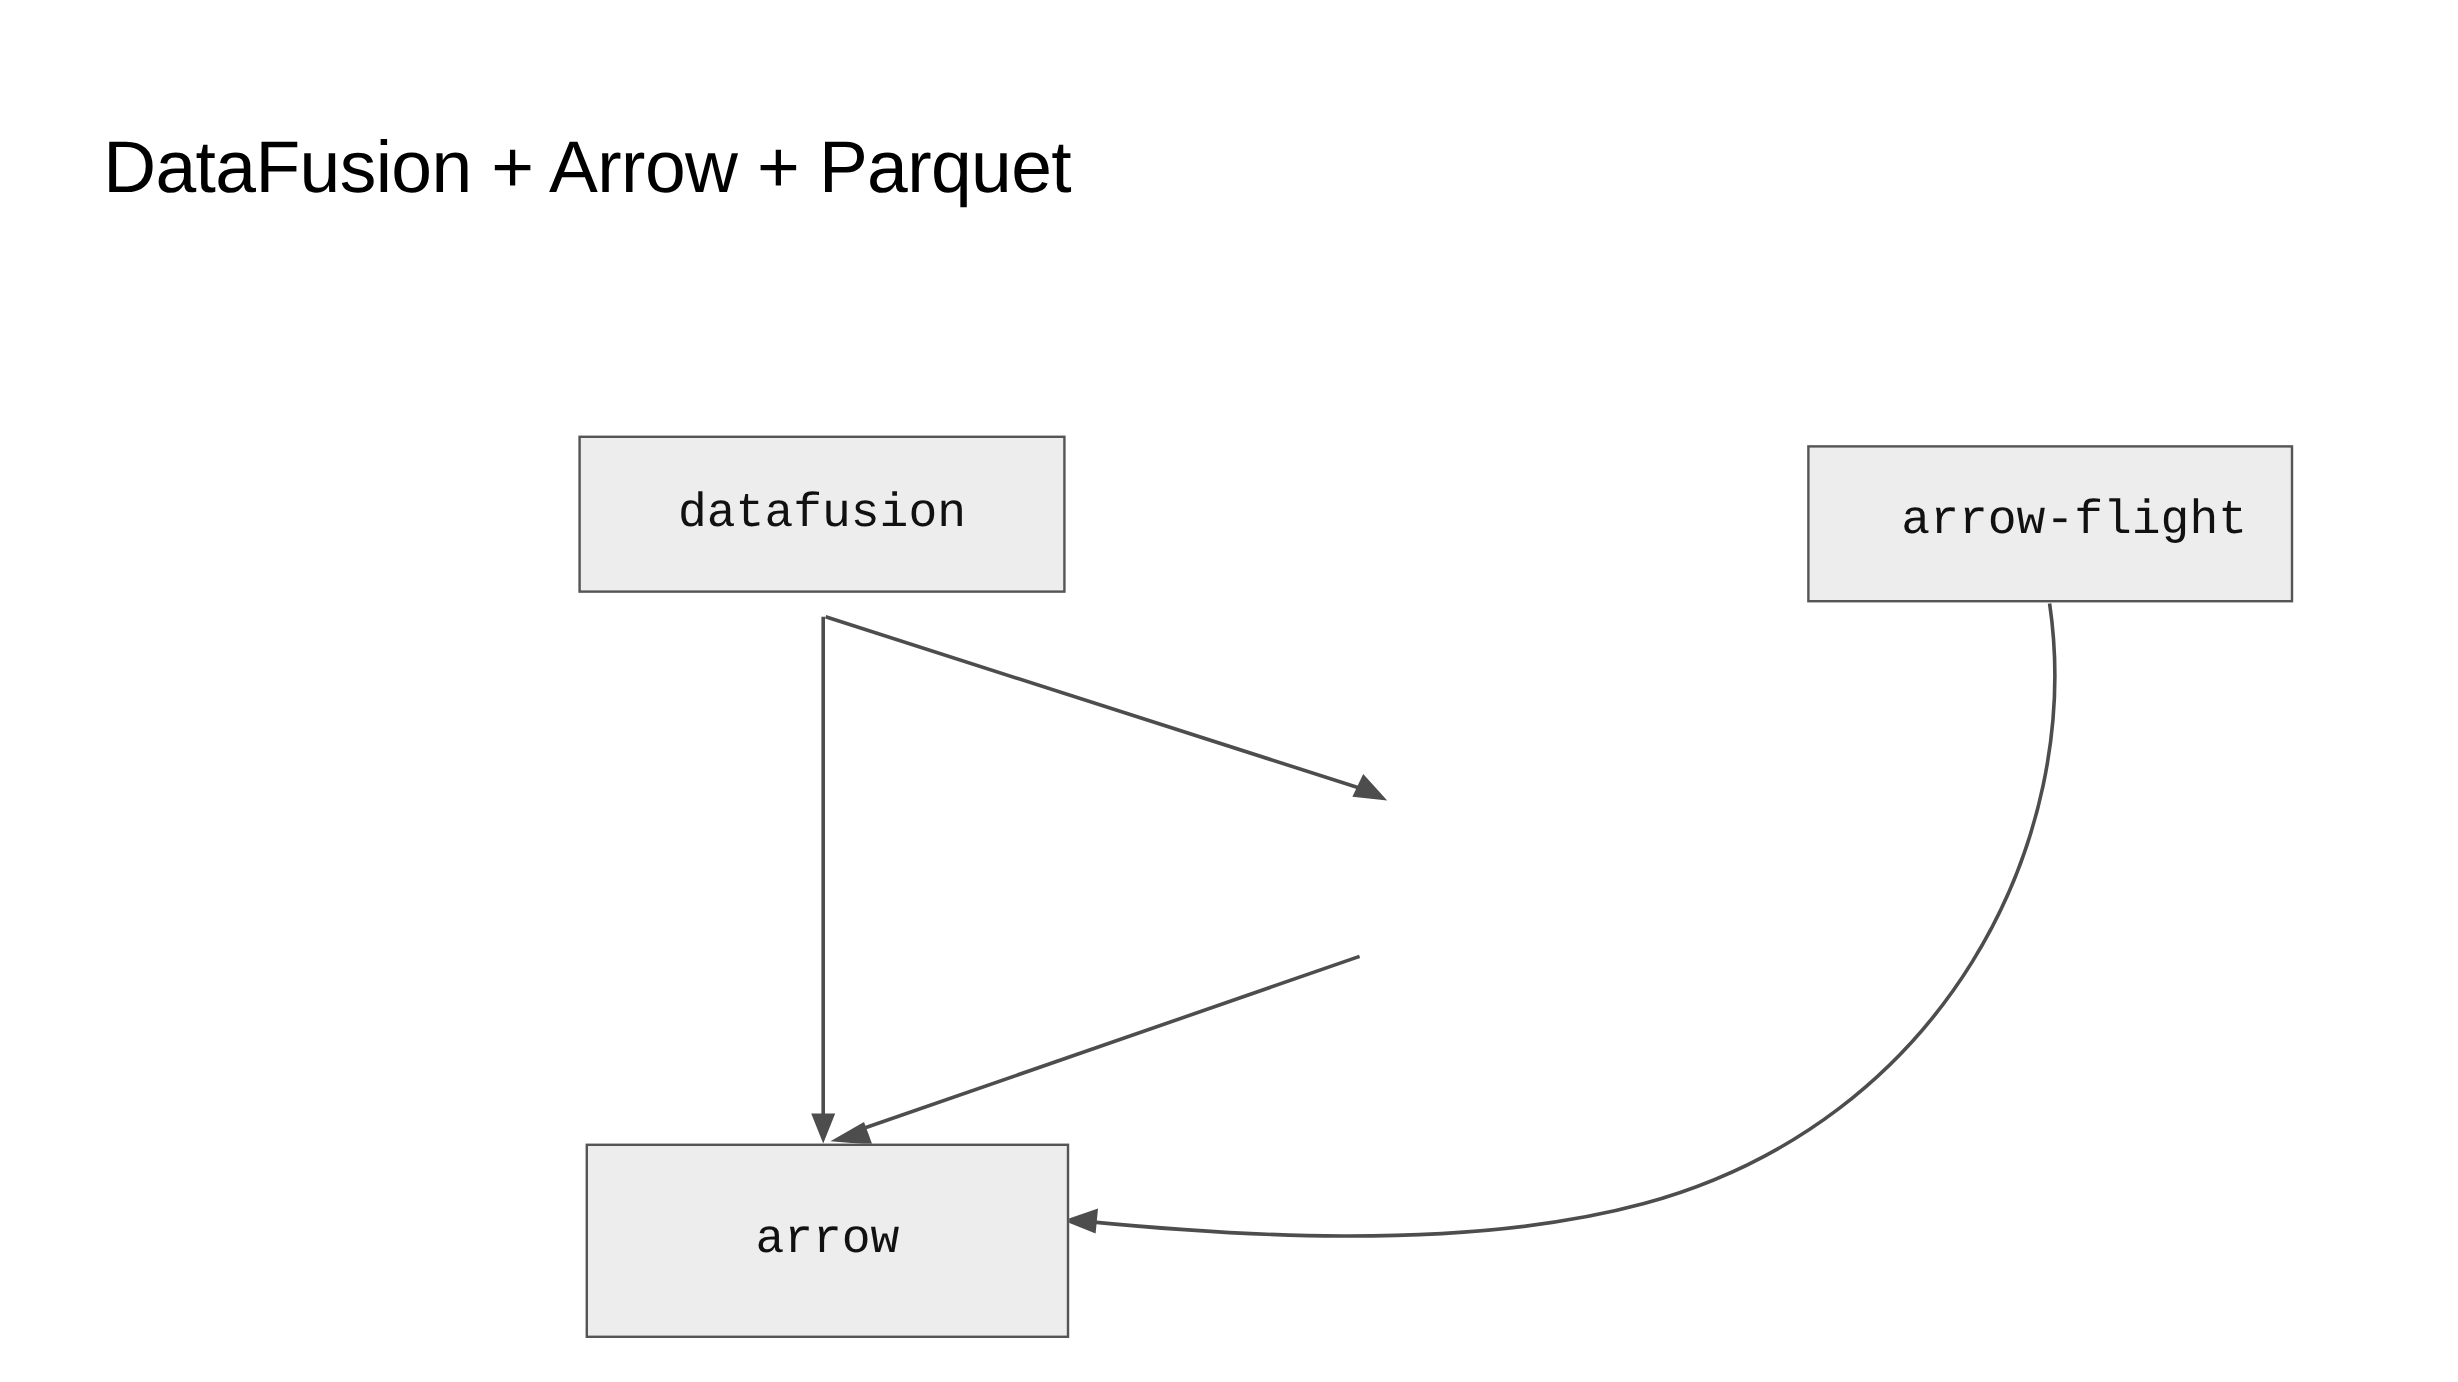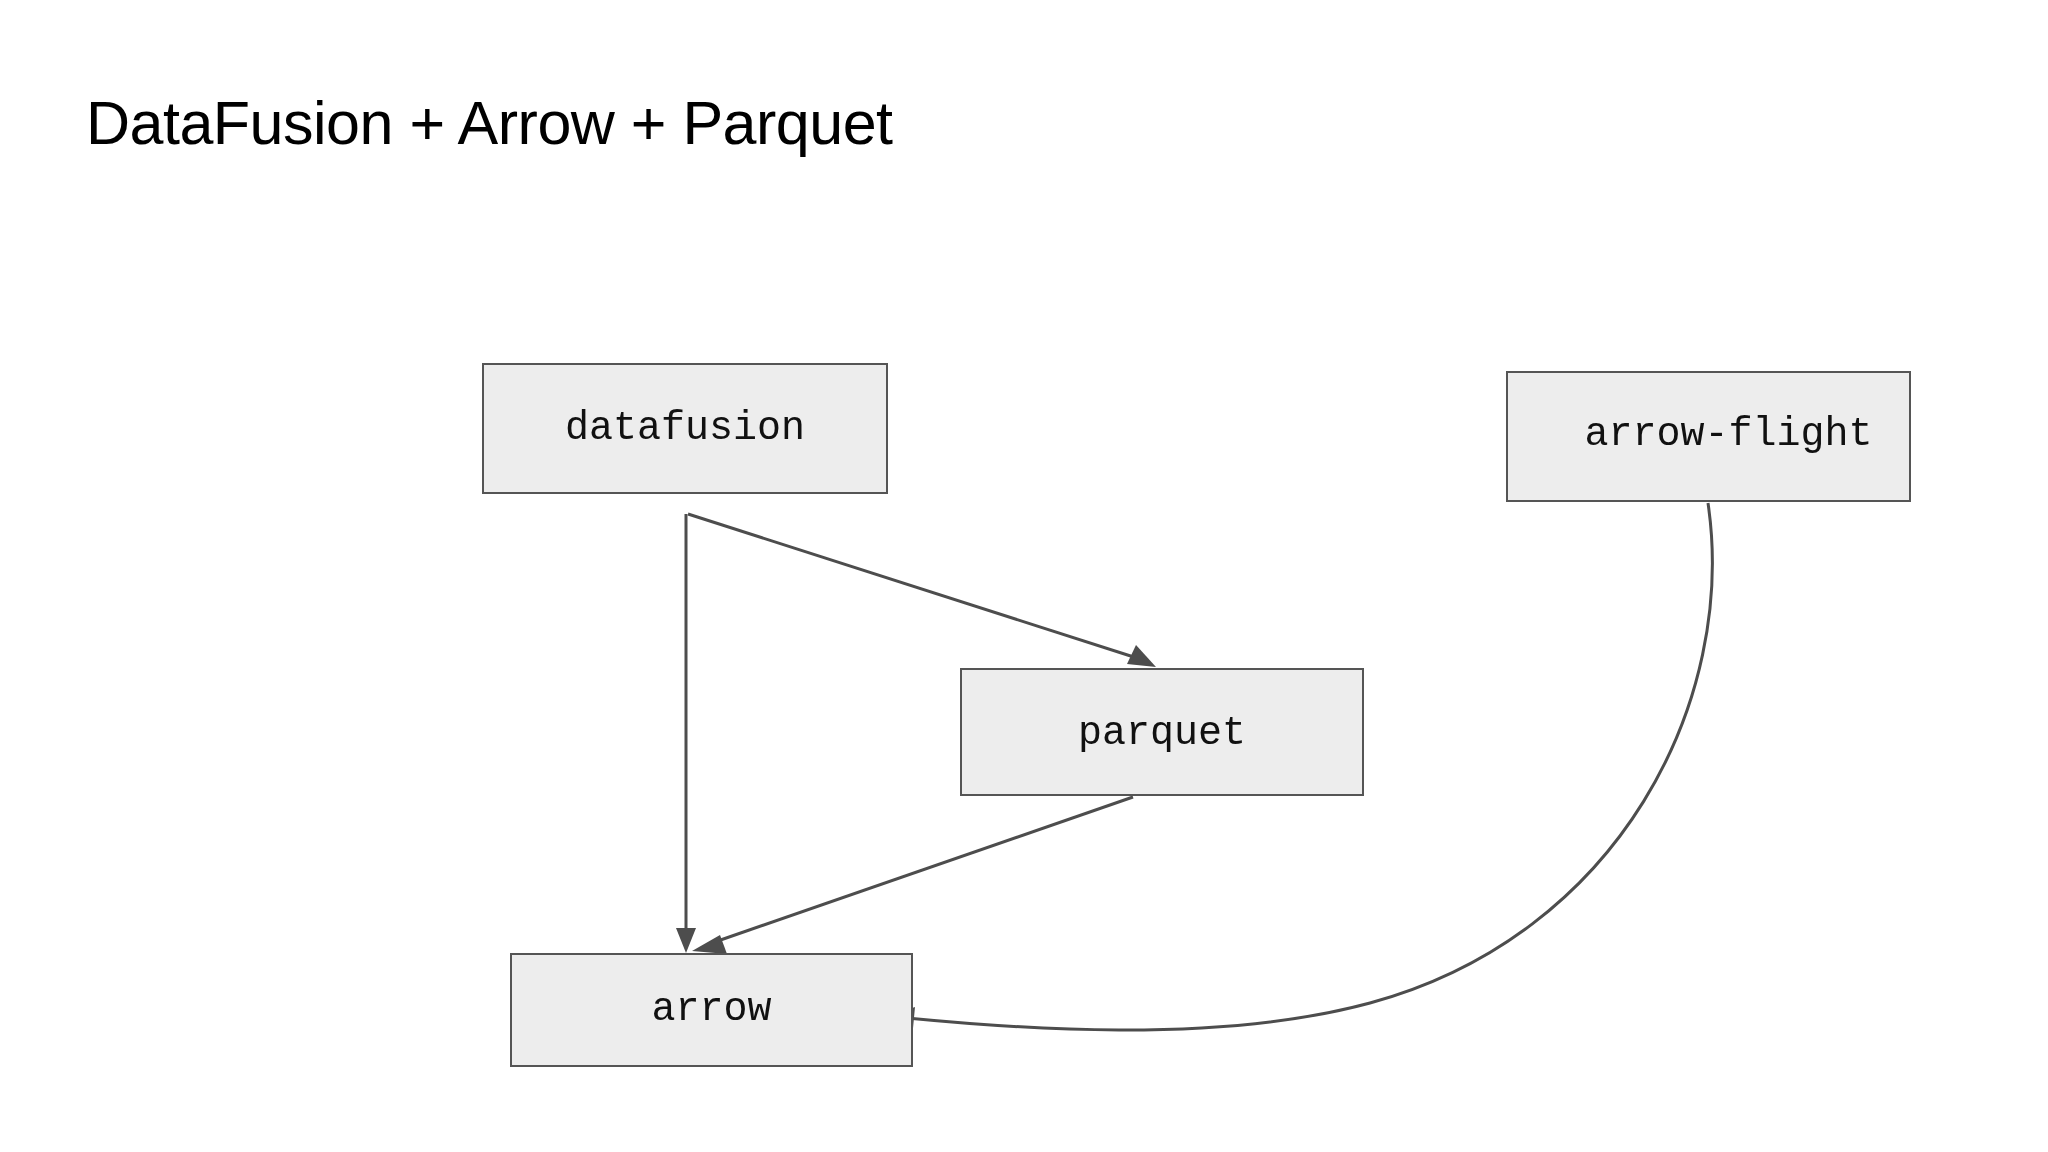--- a/index.html
+++ b/index.html
@@ -12,21 +12,21 @@
     position: relative;
     width: 2048px;
     height: 1152px;
     background: #ffffff;
     overflow: hidden;
     font-family: "Liberation Sans", sans-serif;
   }
   #slide-title {
     position: absolute;
     left: 86px;
-    top: 88px;
+    top: 104px;
     font-family: "Liberation Sans", sans-serif;
     font-size: 61px;
     font-weight: 400;
     color: #000000;
     letter-spacing: -0.5px;
     white-space: nowrap;
     line-height: 1.15;
   }
   #graph-svg {
     position: absolute;
@@ -49,21 +49,21 @@
     font-size: 40px;
     font-weight: 400;
     color: #111111;
     letter-spacing: 0px;
     white-space: nowrap;
     line-height: 1;
   }
   
   #node-datafusion  { left: 482px; top: 363px;  width: 406px; height: 131px; }
   #node-parquet     { left: 960px; top: 668px;  width: 404px; height: 128px; }
-  #node-arrow       { left: 510px; top: 953px;  width: 403px; height: 114px; }
+  #node-arrow       { left: 488px; top: 953px;  width: 403px; height: 162px; }
   #node-arrow-flight{ left: 1506px; top: 371px; width: 405px; height: 131px; padding-left: 40px; }
 
   
   #node-arrow-flight .node-label { transform: translateY(-2px); }
   #node-parquet .node-label { transform: translateY(2px); }
 
   .edge-path {
     fill: none;
     stroke: #4d4d4d;
     stroke-width: 3;
@@ -100,23 +100,20 @@
     <g>
       <path class="edge-path" d="M 1708 503 C 1737 700 1620 935 1370 1003 C 1215 1045 1010 1028 907 1018"></path>
       <polygon class="edge-head" points="886,1017 915,1007 913,1028"></polygon>
     </g>
   </svg>
 
   <div class="node-box" id="node-datafusion">
     <span class="node-label">datafusion</span>
   </div>
 
-  <div class="node-box" id="node-parquet">
-    <span class="node-label">parquet</span>
-  </div>
 
   <div class="node-box" id="node-arrow">
     <span class="node-label">arrow</span>
   </div>
 
   <div class="node-box" id="node-arrow-flight">
     <span class="node-label">arrow-flight</span>
   </div>
 
 </div>

